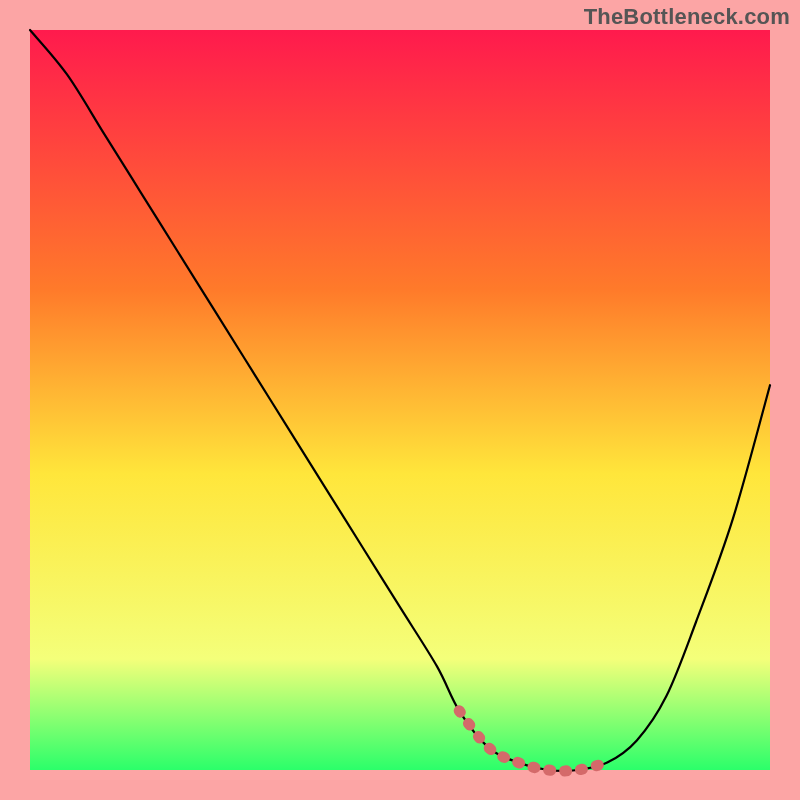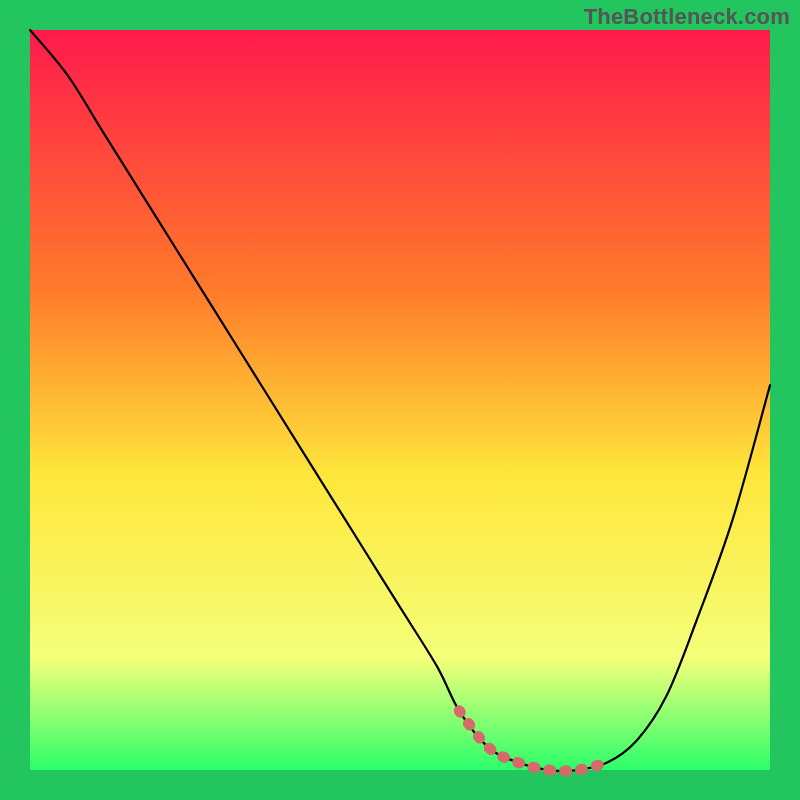--- a/index.html
+++ b/index.html
@@ -8,21 +8,21 @@
     width: 800px;
     height: 800px;
     background: #000;
     overflow: hidden;
     font-family: Arial, Helvetica, sans-serif;
   }
   .frame {
     position: relative;
     width: 800px;
     height: 800px;
-    background: #22c55e;
+    background: #fca5a5;
   }
   .watermark {
     position: absolute;
     top: 4px;
     right: 10px;
     color: #555;
     font-size: 22px;
     font-weight: 600;
     letter-spacing: 0.2px;
     z-index: 20;

